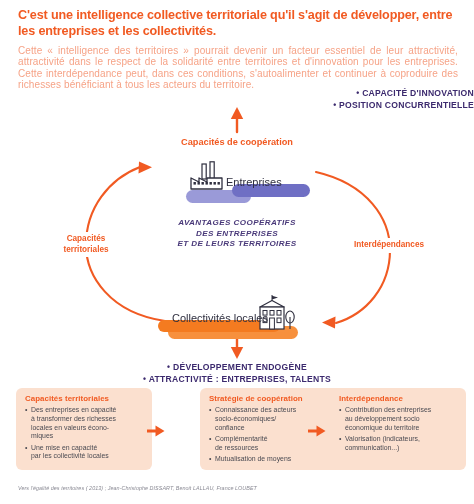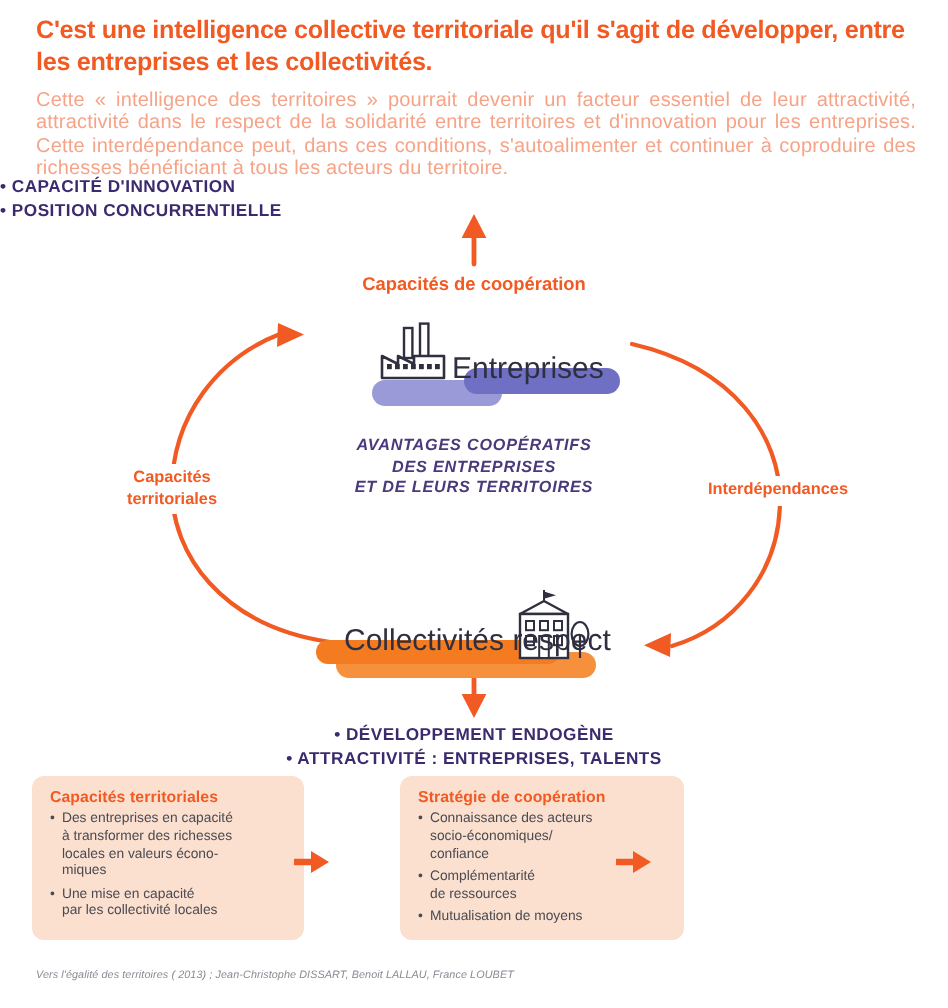--- a/index.html
+++ b/index.html
@@ -60,21 +60,21 @@
     top: 0;
     width: 474px;
     height: 300px;
   }
 
   .cap-top {
     position: absolute;
     left: 0;
     top: 7px;
     width: 474px;
-    text-align: left;
+    text-align: right;
     color: #3c2a6e;
     font-size: 8.6px;
     font-weight: bold;
     line-height: 12px;
     letter-spacing: 0.25px;
     white-space: pre-line;
   }
   .cap-bottom {
     position: absolute;
     left: 0;
@@ -129,21 +129,21 @@
   .side-label.left  { left: 47px;  top: 152px; width: 72px; }
   .side-label.right { left: 336px; top: 158px; width: 100px; }
 
   
   .node-row { position: absolute; }
   .node-row.enterprises { left: 0; top: 76px; width: 474px; height: 42px; }
   .node-row.collectives { left: 0; top: 212px; width: 474px; height: 46px; }
 
   .node-label {
     position: absolute;
-    font-size: 15px;
+    font-size: 11px;
     color: #2f2f3f;
     font-weight: normal;
   }
   .node-label.enterprises { left: 226px; top: 20px; }
   .node-label.collectives { left: 172px; top: 20px; }
 
   .bar {
     position: absolute;
     border-radius: 10px;
   }
@@ -308,21 +308,21 @@
         <rect x="5" y="13" width="24" height="22" fill="#ffffff" stroke="#2f2f3f" stroke-width="1.2"></rect>
         <rect x="8" y="16.5" width="4" height="4.6" fill="#ffffff" stroke="#2f2f3f" stroke-width="1"></rect>
         <rect x="15" y="16.5" width="4" height="4.6" fill="#ffffff" stroke="#2f2f3f" stroke-width="1"></rect>
         <rect x="22" y="16.5" width="4" height="4.6" fill="#ffffff" stroke="#2f2f3f" stroke-width="1"></rect>
         <rect x="8" y="24" width="4" height="4.6" fill="#ffffff" stroke="#2f2f3f" stroke-width="1"></rect>
         <rect x="22" y="24" width="4" height="4.6" fill="#ffffff" stroke="#2f2f3f" stroke-width="1"></rect>
         <rect x="14.6" y="24" width="4.8" height="11" fill="#ffffff" stroke="#2f2f3f" stroke-width="1"></rect>
         <ellipse cx="35" cy="23" rx="4.2" ry="6" fill="#ffffff" stroke="#2f2f3f" stroke-width="1.1"></ellipse>
         <line x1="35" y1="23" x2="35" y2="35" stroke="#2f2f3f" stroke-width="1.1"></line>
       </svg>
-      <div class="node-label collectives">Collectivités respect</div>
+      <div class="node-label collectives">Collectivités locales</div>
     </div>
 
     <div class="side-label left">Capacités
 territoriales</div>
     <div class="side-label right">Interdépendances</div>
 
     <div class="center-text">AVANTAGES COOPÉRATIFS
 DES ENTREPRISES
 ET DE LEURS TERRITOIRES</div>
 
@@ -359,17 +359,27 @@
 de ressources</li>
         <li>Mutualisation de moyens</li>
       </ul>
     </div>
 
     <svg class="box-arrow a2" viewBox="0 0 18 14">
       <line x1="0.5" y1="7" x2="10" y2="7" stroke="#f15a22" stroke-width="3.2" stroke-linecap="round"></line>
       <polygon points="17.5,7 8.5,12.5 8.5,1.5" fill="#f15a22"></polygon>
     </svg>
 
+    <div class="box b3">
+      <div class="box-title">Interdépendance</div>
+      <ul>
+        <li>Contribution des entreprises
+au développement socio
+économique du territoire</li>
+        <li>Valorisation (indicateurs,
+communication...)</li>
+      </ul>
+    </div>
   </div>
 
   <div class="footer">Vers l'égalité des territoires ( 2013) ; Jean-Christophe DISSART, Benoit LALLAU, France LOUBET</div>
 
 </div>
 
 </body></html>

